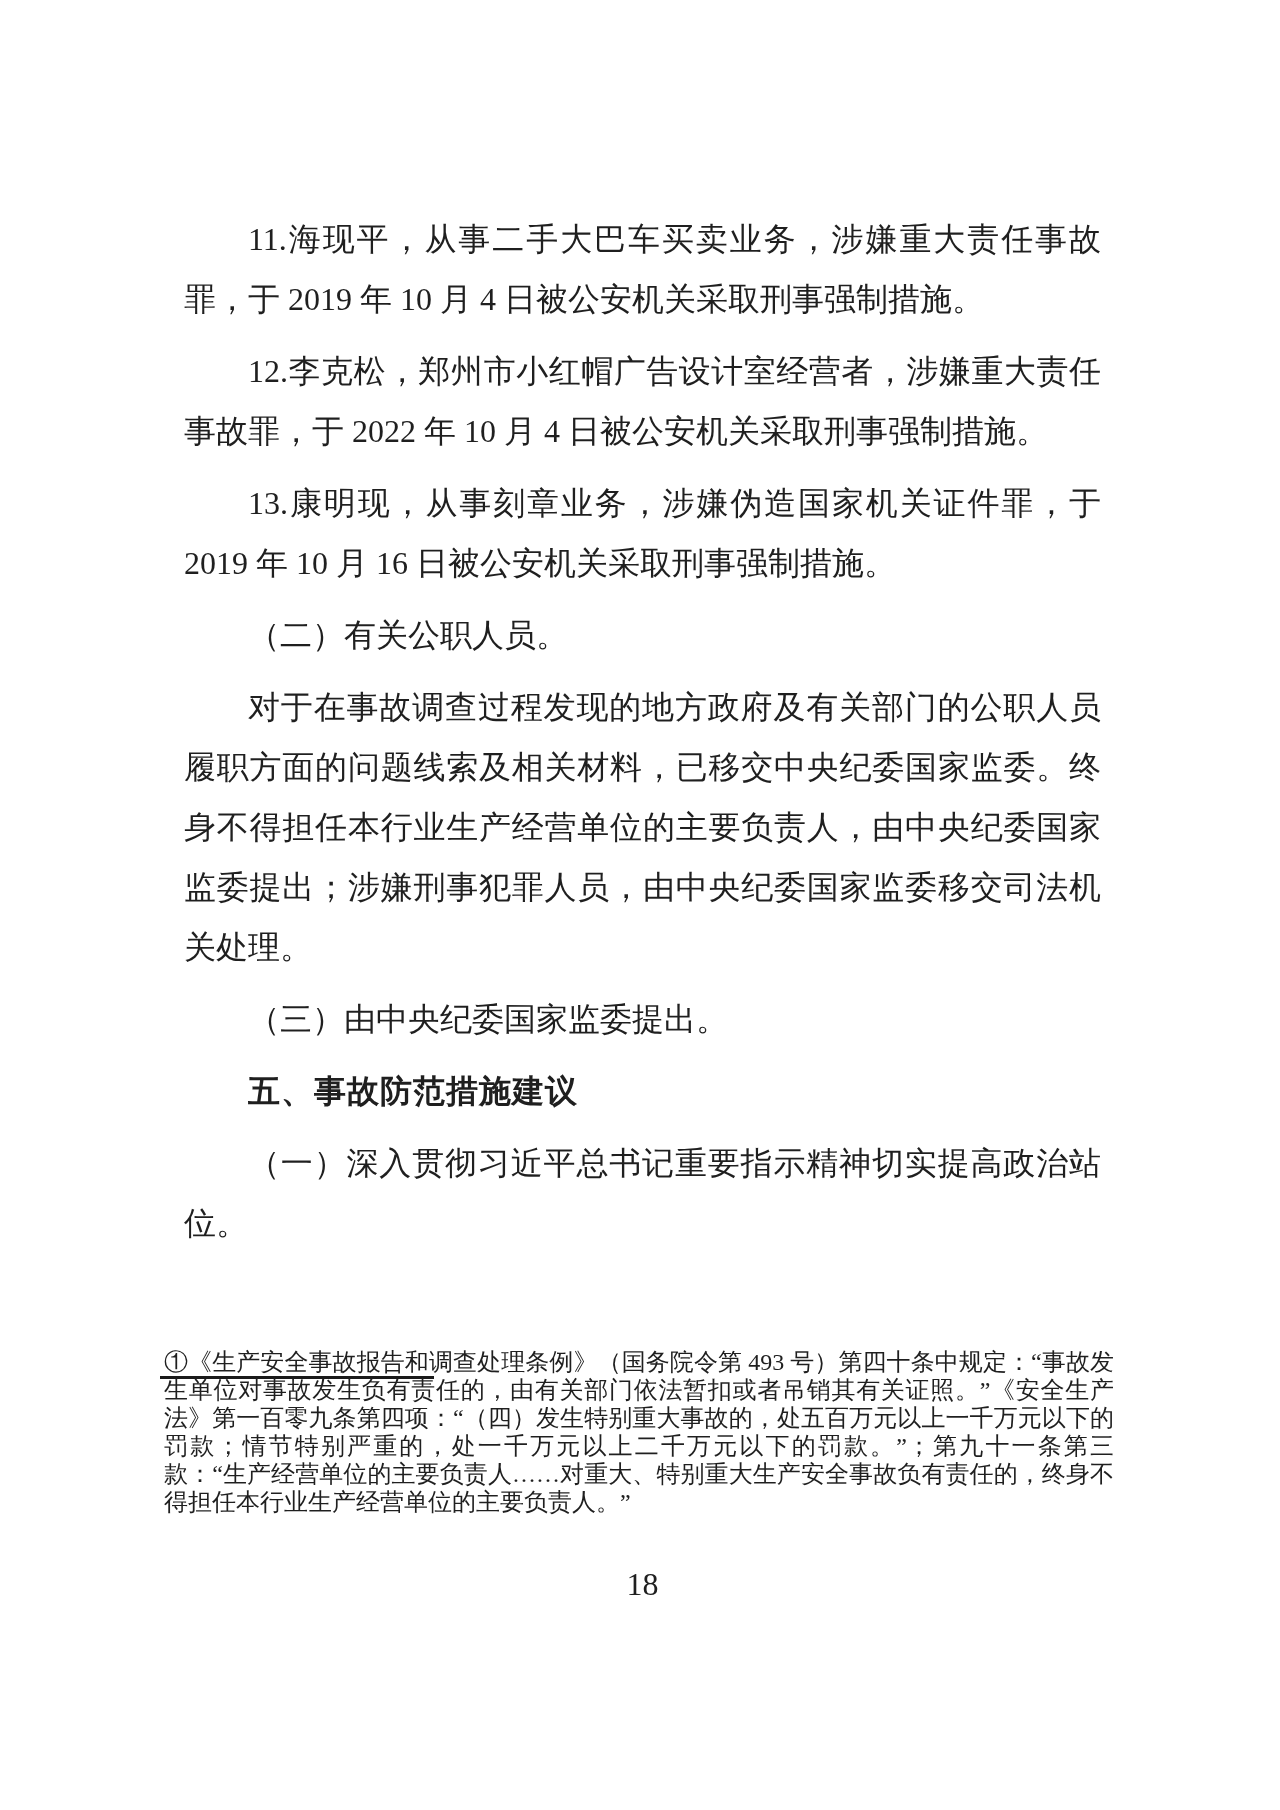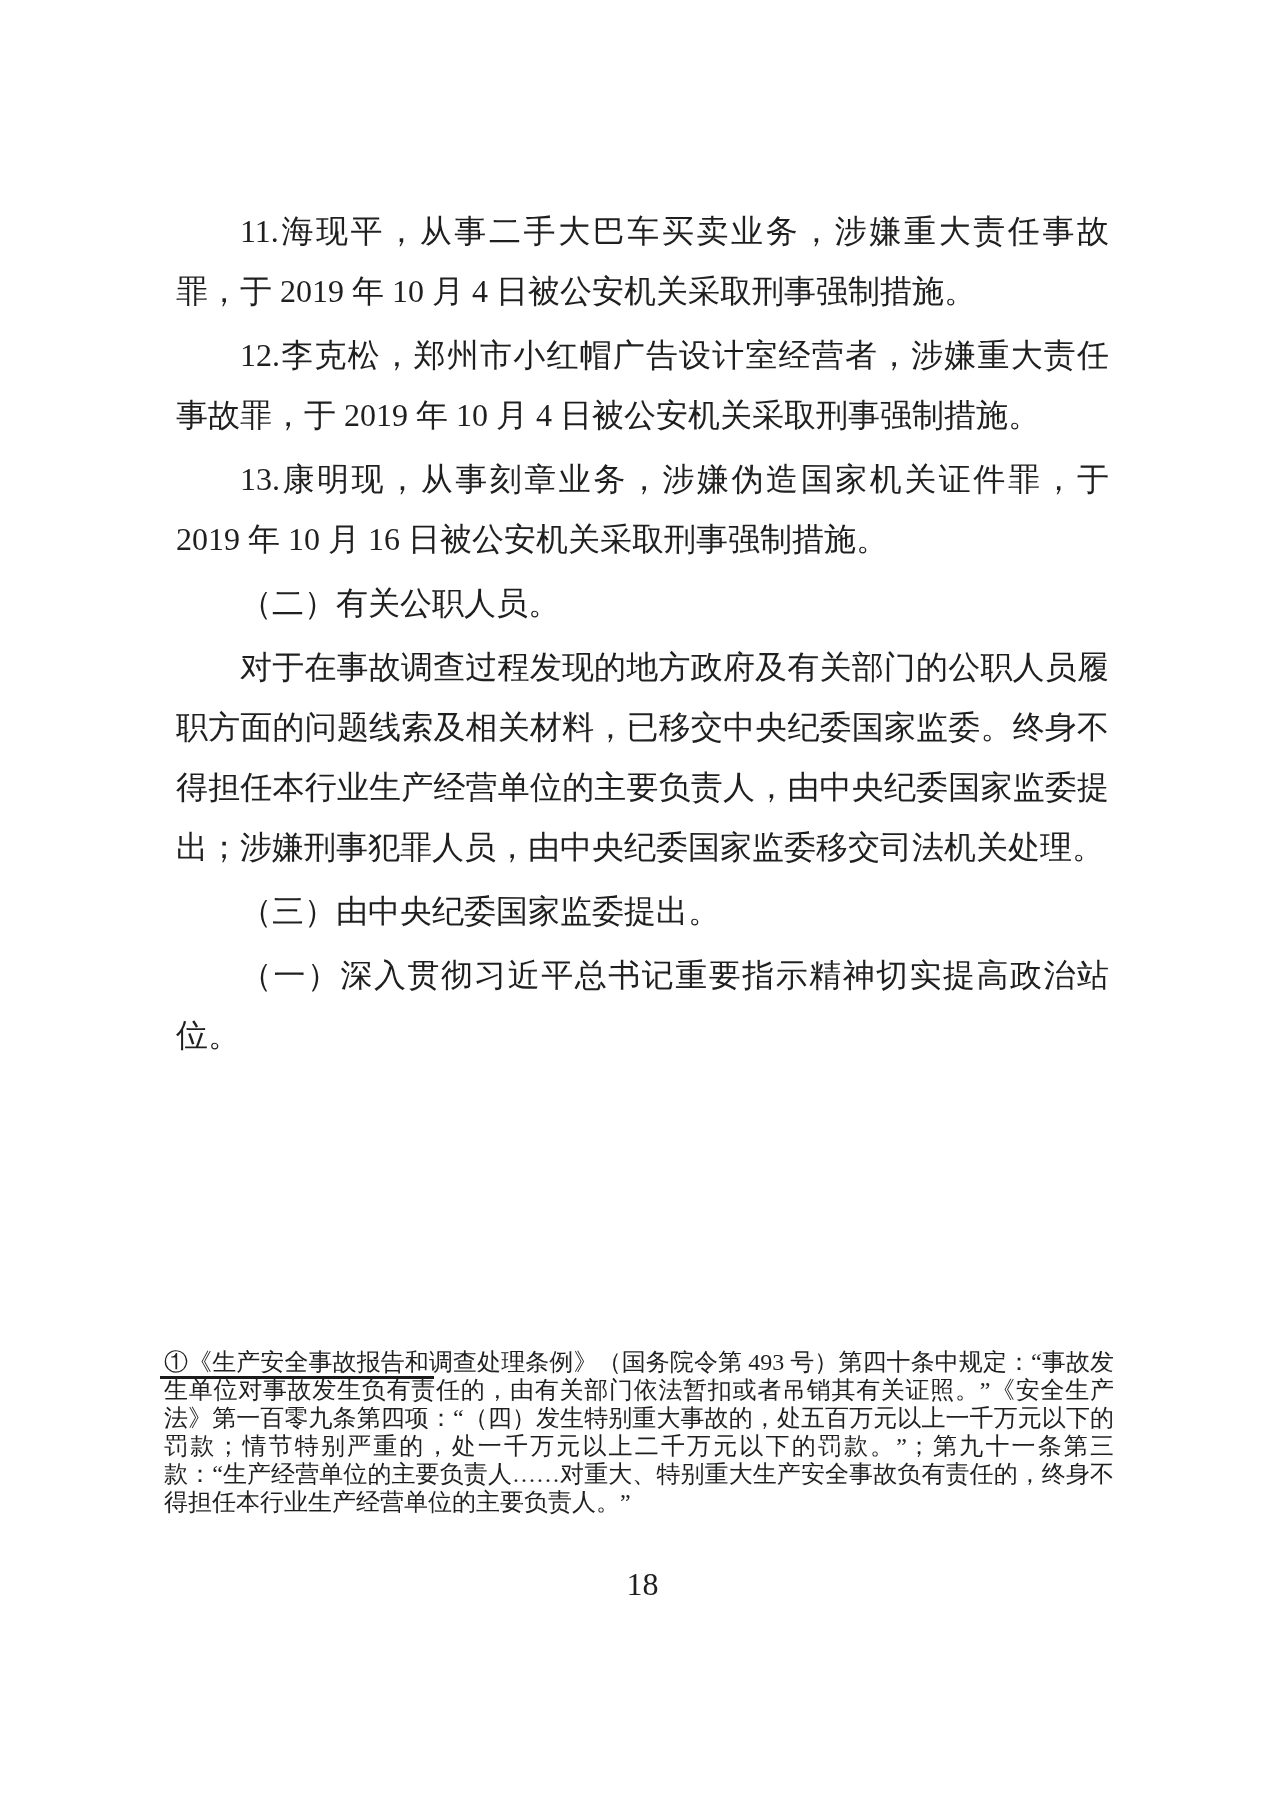--- a/index.html
+++ b/index.html
@@ -19,21 +19,21 @@
   .body-text {
     position: absolute;
     left: 172px;
     top: 197px;
     width: 941px;
     font-size: 32px;
     line-height: 60px;
     text-align: justify;
   }
   .para {
-    margin: 4px;
+    margin: 12px;
     padding: 0;
     text-indent: 64px;
   }
   .para.heading {
     font-family: "Liberation Sans", "DejaVu Sans", sans-serif;
     font-weight: 700;
     letter-spacing: 1px;
   }
   .para sup {
     font-size: 19px;
@@ -70,25 +70,26 @@
     font-size: 32px;
     line-height: 28px;
   }
 </style>
 </head>
 <body>
 
 <div class="page">
   <main class="body-text" id="paragraphs">
       <p class="para body">11.海现平，从事二手大巴车买卖业务，涉嫌重大责任事故罪，于 2019 年 10 月 4 日被公安机关采取刑事强制措施。</p>
-      <p class="para body">12.李克松，郑州市小红帽广告设计室经营者，涉嫌重大责任事故罪，于 2019 年 10 月 4 日被公安机关采取刑事强制措施。</p>
+      <p class="para body">12.李克松，郑州市小红帽广告设计室经营者，涉嫌重大责任事故罪，于 2022 年 10 月 4 日被公安机关采取刑事强制措施。</p>
       <p class="para body">13.康明现，从事刻章业务，涉嫌伪造国家机关证件罪，于 2019 年 10 月 16 日被公安机关采取刑事强制措施。</p>
       <p class="para subheading">（二）有关公职人员。</p>
       <p class="para body">对于在事故调查过程发现的地方政府及有关部门的公职人员履职方面的问题线索及相关材料，已移交中央纪委国家监委。终身不得担任本行业生产经营单位的主要负责人，由中央纪委国家监委提出；涉嫌刑事犯罪人员，由中央纪委国家监委移交司法机关处理。</p>
       <p class="para subheading">（三）由中央纪委国家监委提出。</p>
+      <p class="para heading">五、事故防范措施建议</p>
       <p class="para subheading">（一）深入贯彻习近平总书记重要指示精神切实提高政治站位。</p>
     </main>
   <div class="footnote-sep"></div>
   <div class="footnotes" id="footnotes">
       <p class="footnote-para">①《生产安全事故报告和调查处理条例》（国务院令第 493 号）第四十条中规定：“事故发生单位对事故发生负有责任的，由有关部门依法暂扣或者吊销其有关证照。”《安全生产法》第一百零九条第四项：“（四）发生特别重大事故的，处五百万元以上一千万元以下的罚款；情节特别严重的，处一千万元以上二千万元以下的罚款。”；第九十一条第三款：“生产经营单位的主要负责人……对重大、特别重大生产安全事故负有责任的，终身不得担任本行业生产经营单位的主要负责人。”</p>
     </div>
   <div class="page-number">18</div>
 </div>
 
 </body></html>

